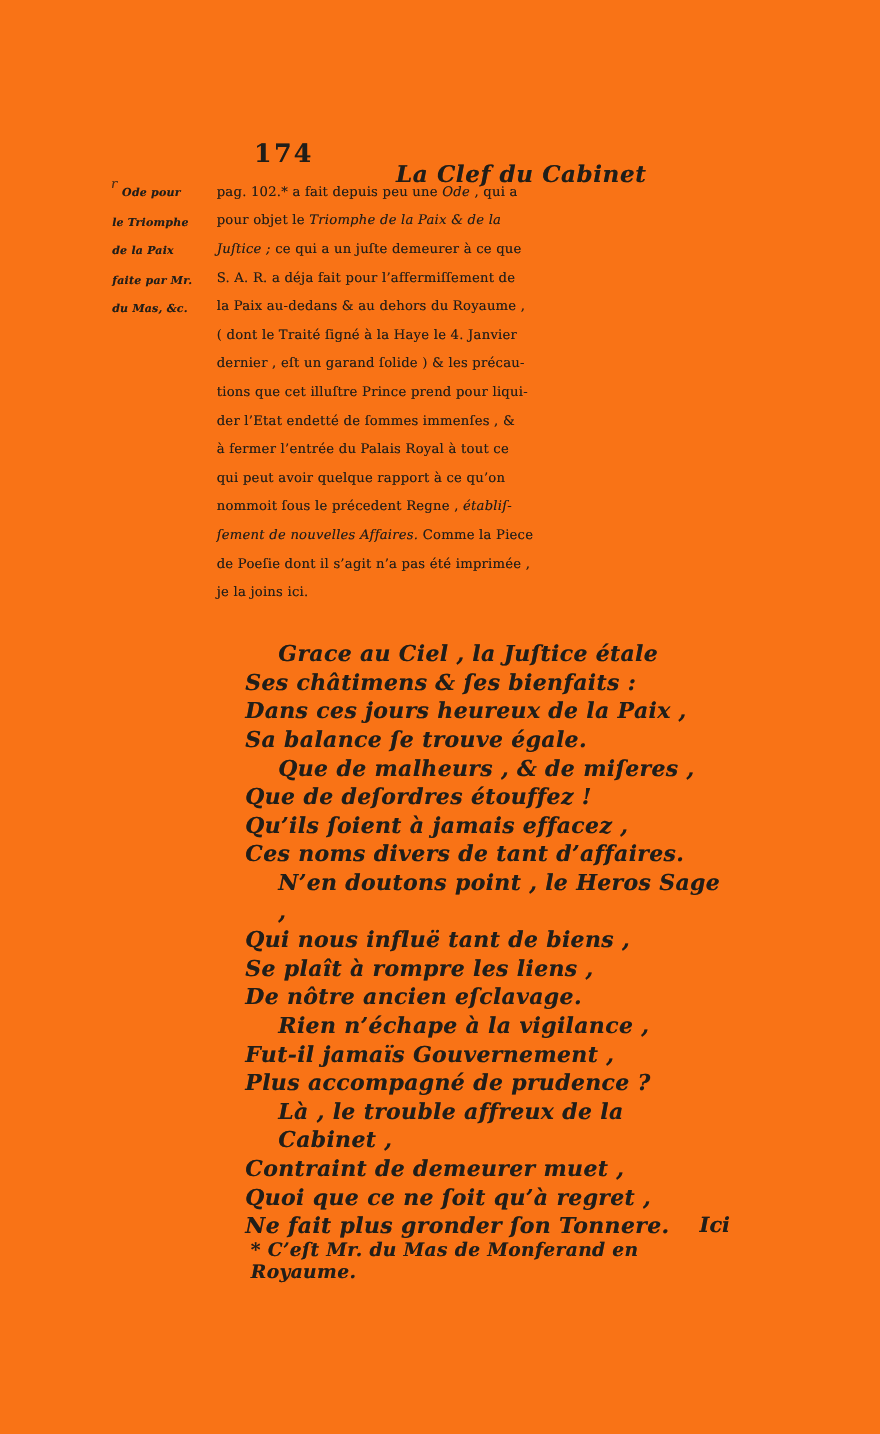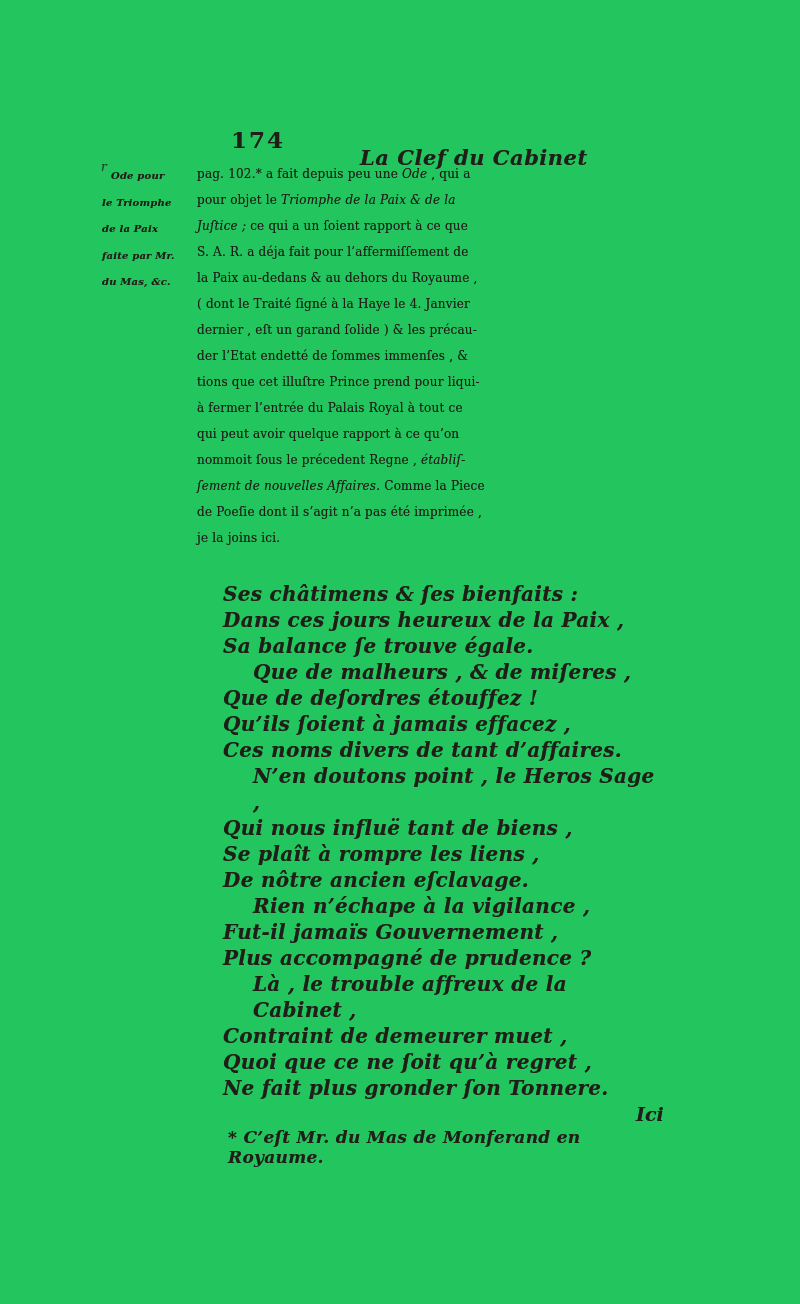--- a/index.html
+++ b/index.html
@@ -1,20 +1,20 @@
 <!DOCTYPE html>
 <html><head>
 <meta charset="utf-8">
 <style>
   html,body{margin:0;padding:0;}
   body{background:#ffffff;}
   .page{
     position:relative;
     width:800px;height:1304px;
-    background:#22c55e;
+    background:#f97316;
     overflow:hidden;
     font-family:"DejaVu Serif","Liberation Serif",serif;
     color:#211e19;
   }
   .ink{ text-shadow:0 0 0.5px rgba(33,30,25,0.55); }
 
   .header-row{ position:absolute; top:126px; left:0; width:800px; height:34px; }
   .page-number{
     position:absolute; left:231px; top:0;
     font-size:23px; font-weight:700; letter-spacing:2px;
@@ -75,36 +75,37 @@
       <div class="line">Ode pour</div>
       <div class="line">le Triomphe</div>
       <div class="line">de la Paix</div>
       <div class="line">faite par Mr.</div>
       <div class="line">du Mas, &amp;c.</div>
     </aside>
 
   <section class="body-block">
       <div class="line"><span>pag. 102.* a fait depuis peu une </span><span class="it">Ode</span><span> , qui a</span></div>
       <div class="line"><span>pour objet le </span><span class="it">Triomphe de la Paix &amp; de la</span></div>
-      <div class="line"><span class="it">Juſtice ;</span><span> ce qui a un ſoient rapport à ce que</span></div>
+      <div class="line"><span class="it">Juſtice ;</span><span> ce qui a un juſte demeurer à ce que</span></div>
       <div class="line"><span>S. A. R. a déja fait pour l’affermiſſement de</span></div>
       <div class="line"><span>la Paix au-dedans &amp; au dehors du Royaume ,</span></div>
       <div class="line"><span>( dont le Traité ſigné à la Haye le 4. Janvier</span></div>
       <div class="line"><span>dernier , eſt un garand ſolide ) &amp; les précau-</span></div>
+      <div class="line"><span>tions que cet illuſtre Prince prend pour liqui-</span></div>
       <div class="line"><span>der l’Etat endetté de ſommes immenſes , &amp;</span></div>
-      <div class="line"><span>tions que cet illuſtre Prince prend pour liqui-</span></div>
       <div class="line"><span>à fermer l’entrée du Palais Royal à tout ce</span></div>
       <div class="line"><span>qui peut avoir quelque rapport à ce qu’on</span></div>
       <div class="line"><span>nommoit ſous le précedent Regne , </span><span class="it">établiſ-</span></div>
       <div class="line"><span class="it">ſement de nouvelles Affaires.</span><span> Comme la Piece</span></div>
       <div class="line"><span>de Poeſie dont il s’agit n’a pas été imprimée ,</span></div>
       <div class="line"><span>je la joins ici.</span></div>
     </section>
 
   <section class="poem">
+      <div class="poem-line ind">Grace au Ciel , la Juſtice étale</div>
       <div class="poem-line">Ses châtimens &amp; ſes bienfaits :</div>
       <div class="poem-line">Dans ces jours heureux de la Paix ,</div>
       <div class="poem-line">Sa balance ſe trouve égale.</div>
       <div class="poem-line ind">Que de malheurs , &amp; de miſeres ,</div>
       <div class="poem-line">Que de deſordres étouffez !</div>
       <div class="poem-line">Qu’ils ſoient à jamais effacez ,</div>
       <div class="poem-line">Ces noms divers de tant d’affaires.</div>
       <div class="poem-line ind">N’en doutons point , le Heros Sage ,</div>
       <div class="poem-line">Qui nous influë tant de biens ,</div>
       <div class="poem-line">Se plaît à rompre les liens ,</div>

